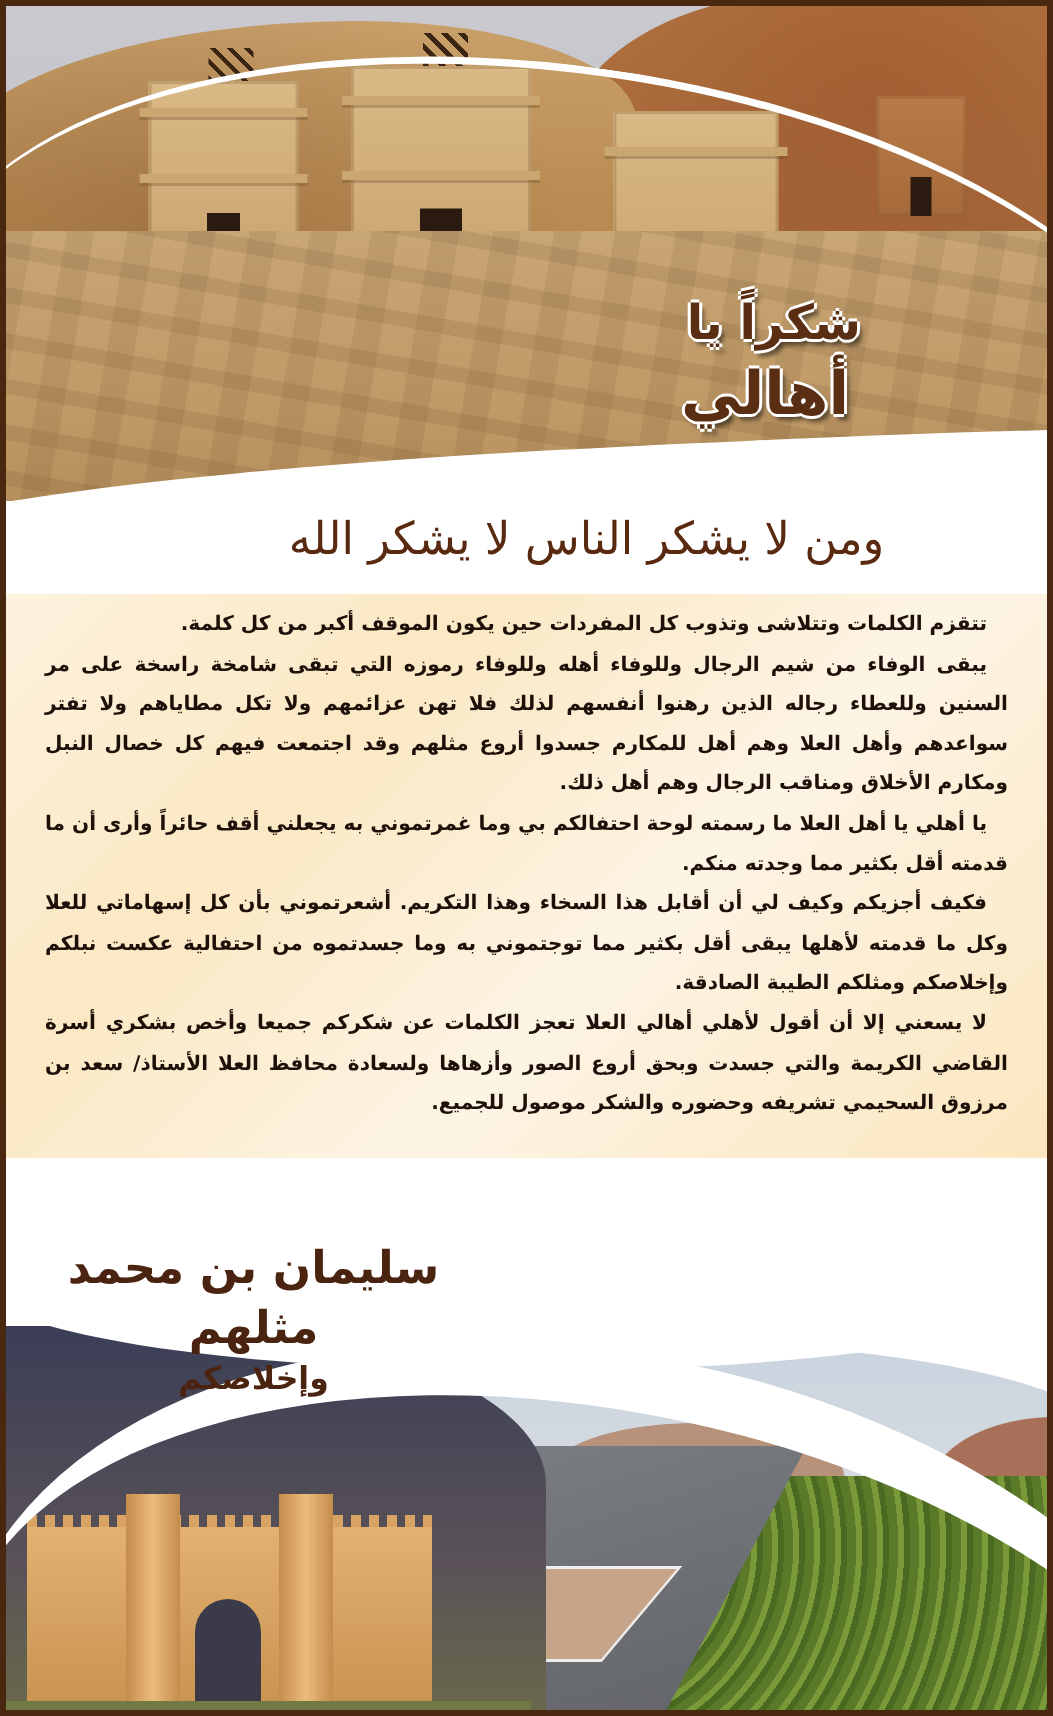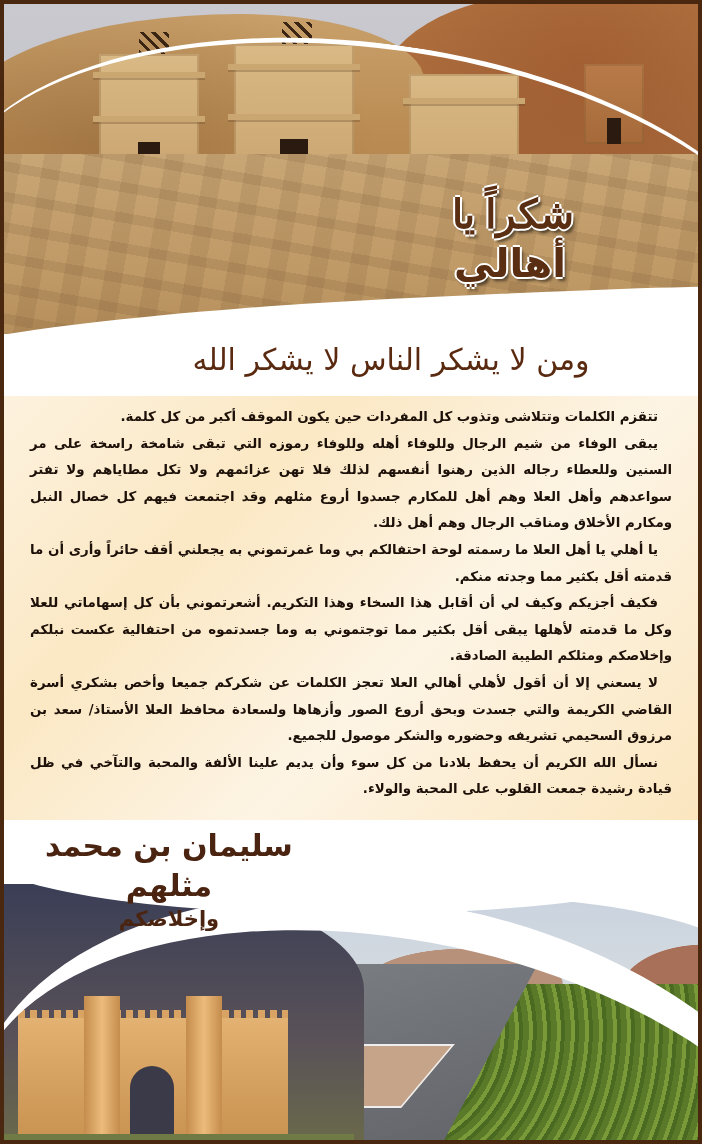--- a/index.html
+++ b/index.html
@@ -78,34 +78,34 @@
       font-family: "DejaVu Sans", sans-serif; font-weight: bold;
       font-size: 74px; line-height: 80px; color: #5a2e12;
       text-shadow: 3px 0 0 #fff, -3px 0 0 #fff, 0 3px 0 #fff, 0 -3px 0 #fff, 4px 5px 4px rgba(0,0,0,.5);
       direction: rtl;
     }
     .title-small {
       position: absolute; right: 40px; font-family: "DejaVu Sans", sans-serif; font-weight: bold;
       color: #5a2e12; direction: rtl;
       text-shadow: 2px 0 0 #fff, -2px 0 0 #fff, 0 2px 0 #fff, 0 -2px 0 #fff, 3px 4px 3px rgba(0,0,0,.5);
     }
-    .title-small.l1 { top: 0; font-size: 40px; line-height: 46px; font-family: Liberation Serif, serif; }
+    .title-small.l1 { top: 0; font-size: 32px; line-height: 46px; }
     .title-small.l2 { top: 48px; font-size: 40px; line-height: 46px; right: 48px; }
 
     
     .subtitle {
       position: absolute; left: 0; right: 0; top: 334px; height: 44px;
       text-align: center; direction: rtl;
       font-family: "DejaVu Sans", sans-serif; font-size: 30px; line-height: 44px;
       color: #5a2a10; padding-right: 40px; padding-left: 120px; box-sizing: border-box;
     }
 
     
     .text-band {
-      position: absolute; left: 0; right: 0; top: 392px; height: 424px;
+      position: absolute; left: 0; right: 0; top: 392px; height: 376px;
       background: linear-gradient(135deg, #fdf2de 0%, #fbe8c4 30%, #fdf4e4 60%, #fbe6bf 100%);
     }
     .text-body {
       position: absolute; left: 26px; right: 26px; top: 8px;
       direction: rtl; text-align: justify;
       font-family: "DejaVu Sans", sans-serif; font-weight: bold;
       font-size: 13.4px; line-height: 26.6px; color: #1c1008;
     }
     .text-body p { margin: 0; text-indent: 14px; }
 
@@ -219,21 +219,20 @@
 
   <div class="subtitle">ومن لا يشكر الناس لا يشكر الله</div>
 
   <div class="text-band">
     <div class="text-body">
       <p>تتقزم الكلمات وتتلاشى وتذوب كل المفردات حين يكون الموقف أكبر من كل كلمة.</p>
       <p>يبقى الوفاء من شيم الرجال وللوفاء أهله وللوفاء رموزه التي تبقى شامخة راسخة على مر السنين وللعطاء رجاله الذين رهنوا أنفسهم لذلك فلا تهن عزائمهم ولا تكل مطاياهم ولا تفتر سواعدهم وأهل العلا وهم أهل للمكارم جسدوا أروع مثلهم وقد اجتمعت فيهم كل خصال النبل ومكارم الأخلاق ومناقب الرجال وهم أهل ذلك.</p>
       <p>يا أهلي يا أهل العلا ما رسمته لوحة احتفالكم بي وما غمرتموني به يجعلني أقف حائراً وأرى أن ما قدمته أقل بكثير مما وجدته منكم.</p>
       <p>فكيف أجزيكم وكيف لي أن أقابل هذا السخاء وهذا التكريم. أشعرتموني بأن كل إسهاماتي للعلا وكل ما قدمته لأهلها يبقى أقل بكثير مما توجتموني به وما جسدتموه من احتفالية عكست نبلكم وإخلاصكم ومثلكم الطيبة الصادقة.</p>
       <p>لا يسعني إلا أن أقول لأهلي أهالي العلا تعجز الكلمات عن شكركم جميعا وأخص بشكري أسرة القاضي الكريمة والتي جسدت وبحق أروع الصور وأزهاها ولسعادة محافظ العلا الأستاذ/ سعد بن مرزوق السحيمي تشريفه وحضوره والشكر موصول للجميع.</p>
-      <p>نسأل الله الكريم أن يحفظ بلادنا من كل سوء وأن يديم علينا الألفة والمحبة والتآخي في ظل قيادة رشيدة جمعت القلوب على المحبة والولاء.</p>
     </div>
   </div>
 
   <div class="bottom-photo">
     <div class="bp-sky"></div>
     <div class="bp-mesas"></div>
     <div class="bp-palms"></div>
     <div class="bp-road"></div>
     <div class="bp-median"></div>
     <div class="bp-fort-area"></div>

